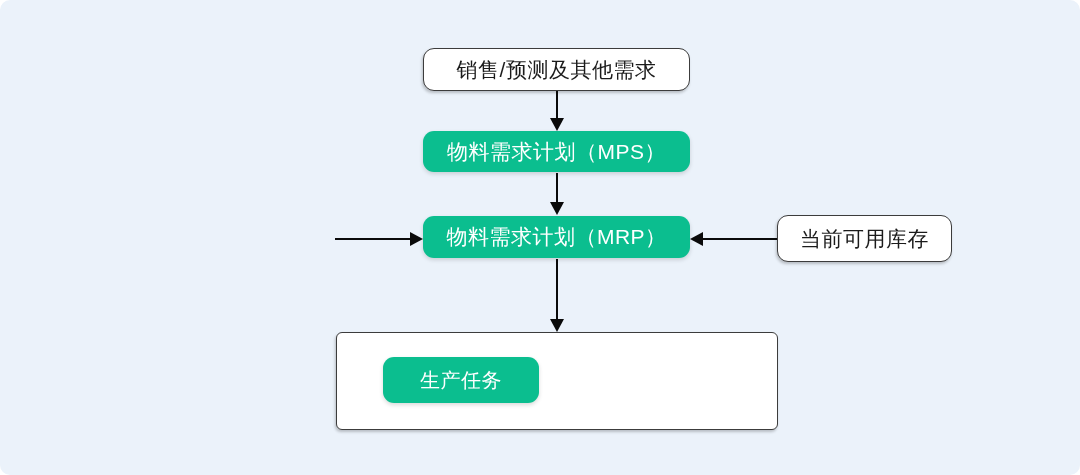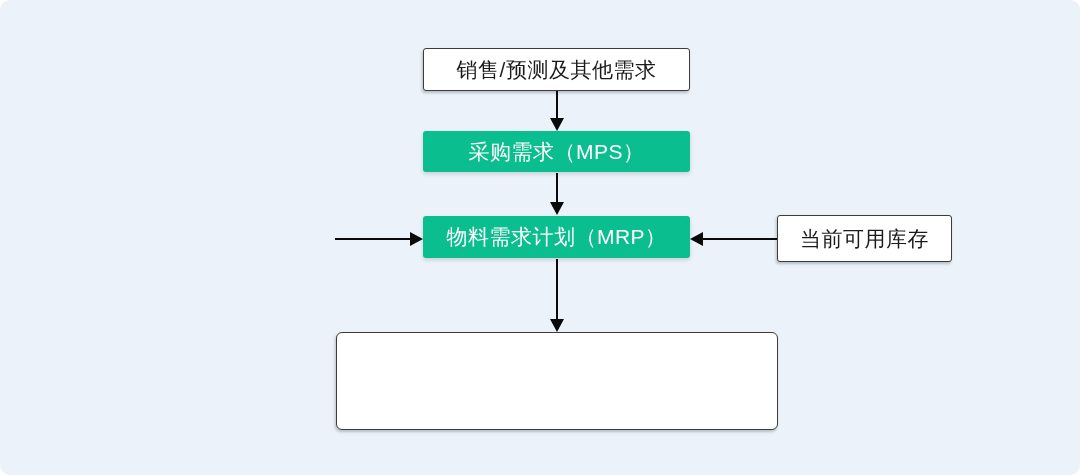--- a/index.html
+++ b/index.html
@@ -7,21 +7,21 @@
     --text-dark:#1B1B1B; --text-light:#FFFFFF; --arrow:#0A0A0A;
   }
   html,body{margin:0;padding:0;background:#FFFFFF;}
   body{font-family:"Liberation Sans","DejaVu Sans",sans-serif;}
   .canvas{
     position:relative;width:1080px;height:475px;
     background:var(--bg);border-radius:10px;overflow:hidden;
   }
   .node{
     position:absolute;display:flex;align-items:center;justify-content:center;
-    box-sizing:border-box;border-radius:3px;font-weight:500;
+    box-sizing:border-box;border-radius:11px;font-weight:500;
     white-space:nowrap;letter-spacing:0.5px;
   }
   .node.white{
     background:#FFFFFF;border:1px solid var(--border);color:var(--text-dark);
     box-shadow:-1px 2px 3px rgba(0,0,0,0.22);
   }
   .node.green{
     background:var(--green);color:var(--text-light);
     box-shadow:0 2px 4px rgba(0,0,0,0.15);
   }
@@ -52,21 +52,21 @@
   <div class="node white fs21" style="left:423px;top:48px;width:267px;height:43px;">
     <span>销售/预测及其他需求</span>
   </div>
 
   <div>
     <div class="vline" style="left:556px;top:91px;height:28px;"></div>
     <div class="head-down" style="left:550px;top:118px;"></div>
   </div>
 
   <div class="node green fs21" style="left:423px;top:131px;width:267px;height:41px;">
-    <span>采购需求（MPS）</span>
+    <span>物料需求计划（MPS）</span>
   </div>
 
   <div>
     <div class="vline" style="left:556px;top:173px;height:30px;"></div>
     <div class="head-down" style="left:550px;top:202px;"></div>
   </div>
 
 
   <div>
     <div class="hline" style="left:335px;top:238px;width:76px;"></div>
@@ -86,15 +86,18 @@
     <div class="hline" style="left:702px;top:238px;width:75px;"></div>
   </div>
 
   <div>
     <div class="vline" style="left:556px;top:259px;height:61px;"></div>
     <div class="head-down" style="left:550px;top:319px;"></div>
   </div>
 
   <div class="group-box" style="left:336px;top:332px;width:442px;height:98px;"></div>
 
+  <div class="node green fs20" style="left:383px;top:357px;width:156px;height:46px;">
+    <span>生产任务</span>
+  </div>
 
 
 </div>
 
 </body></html>

